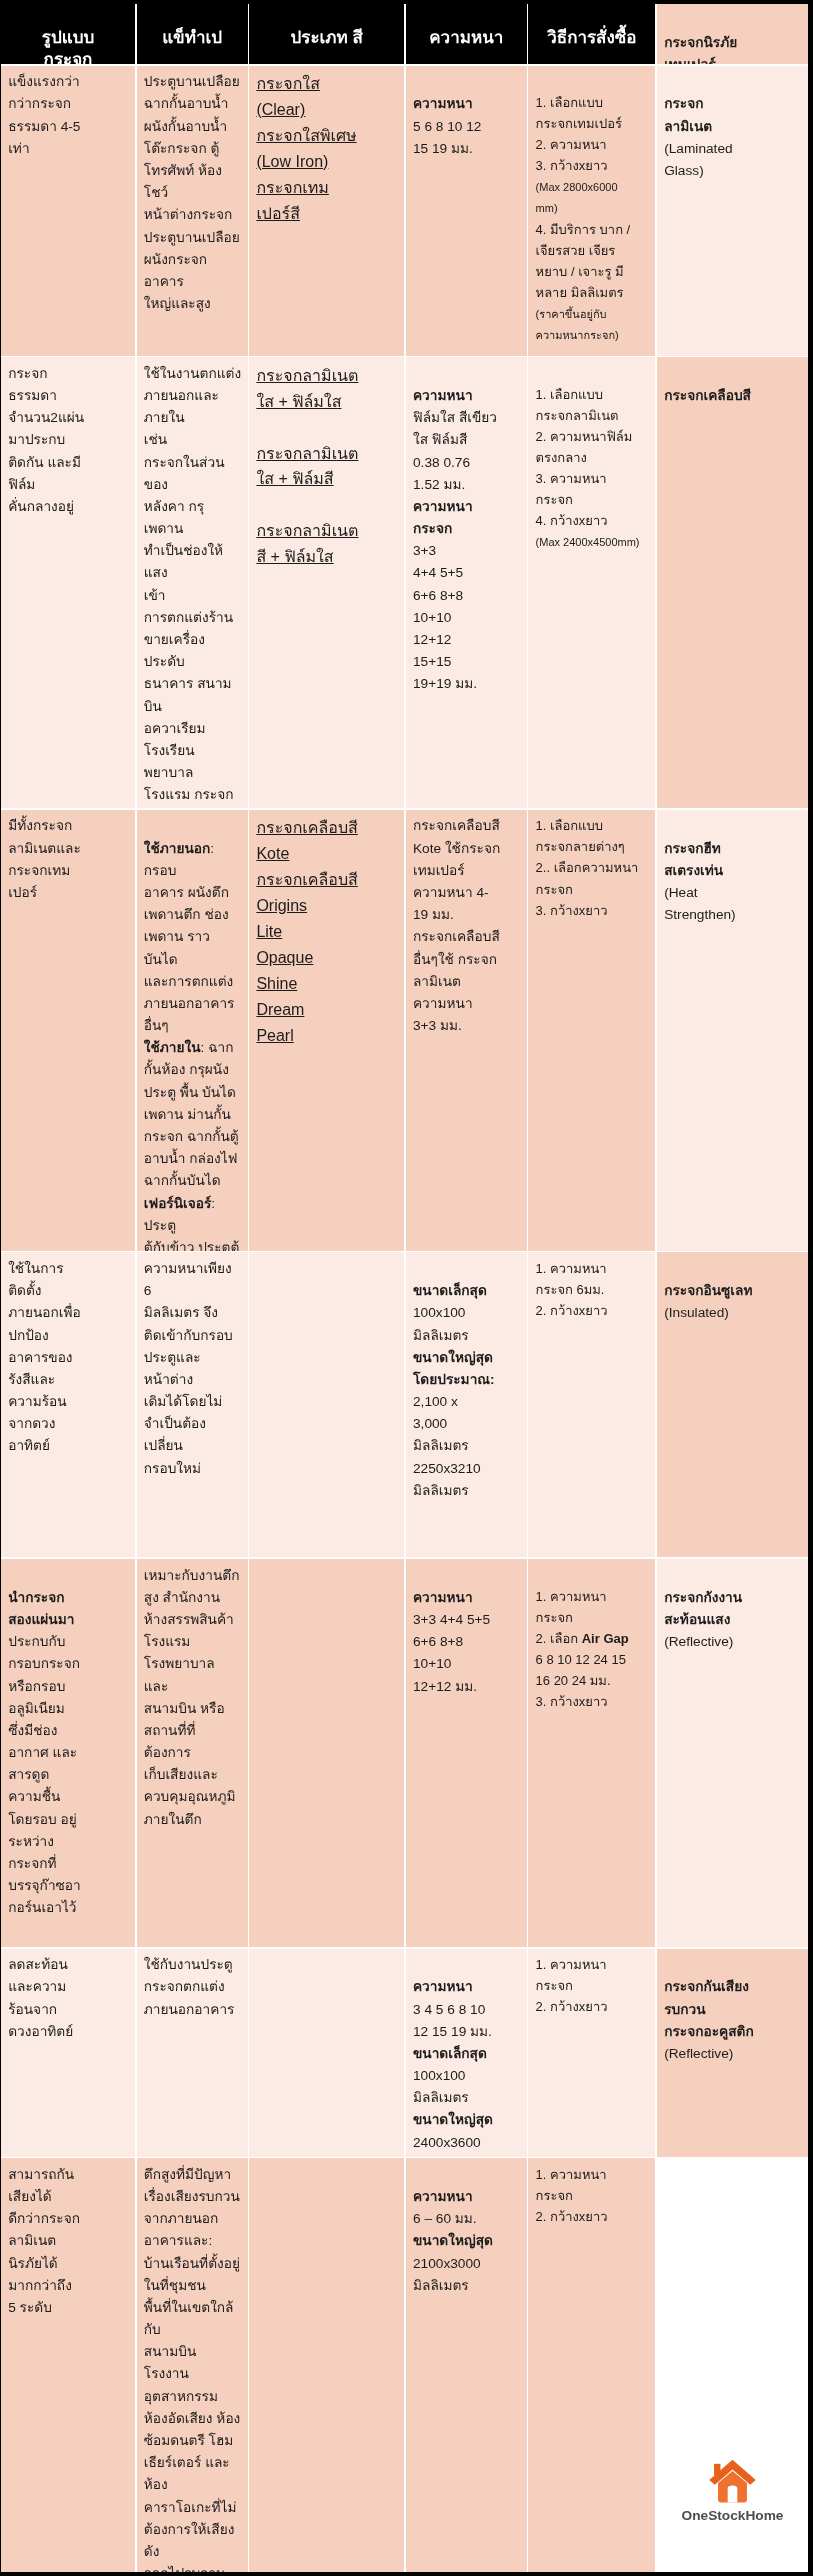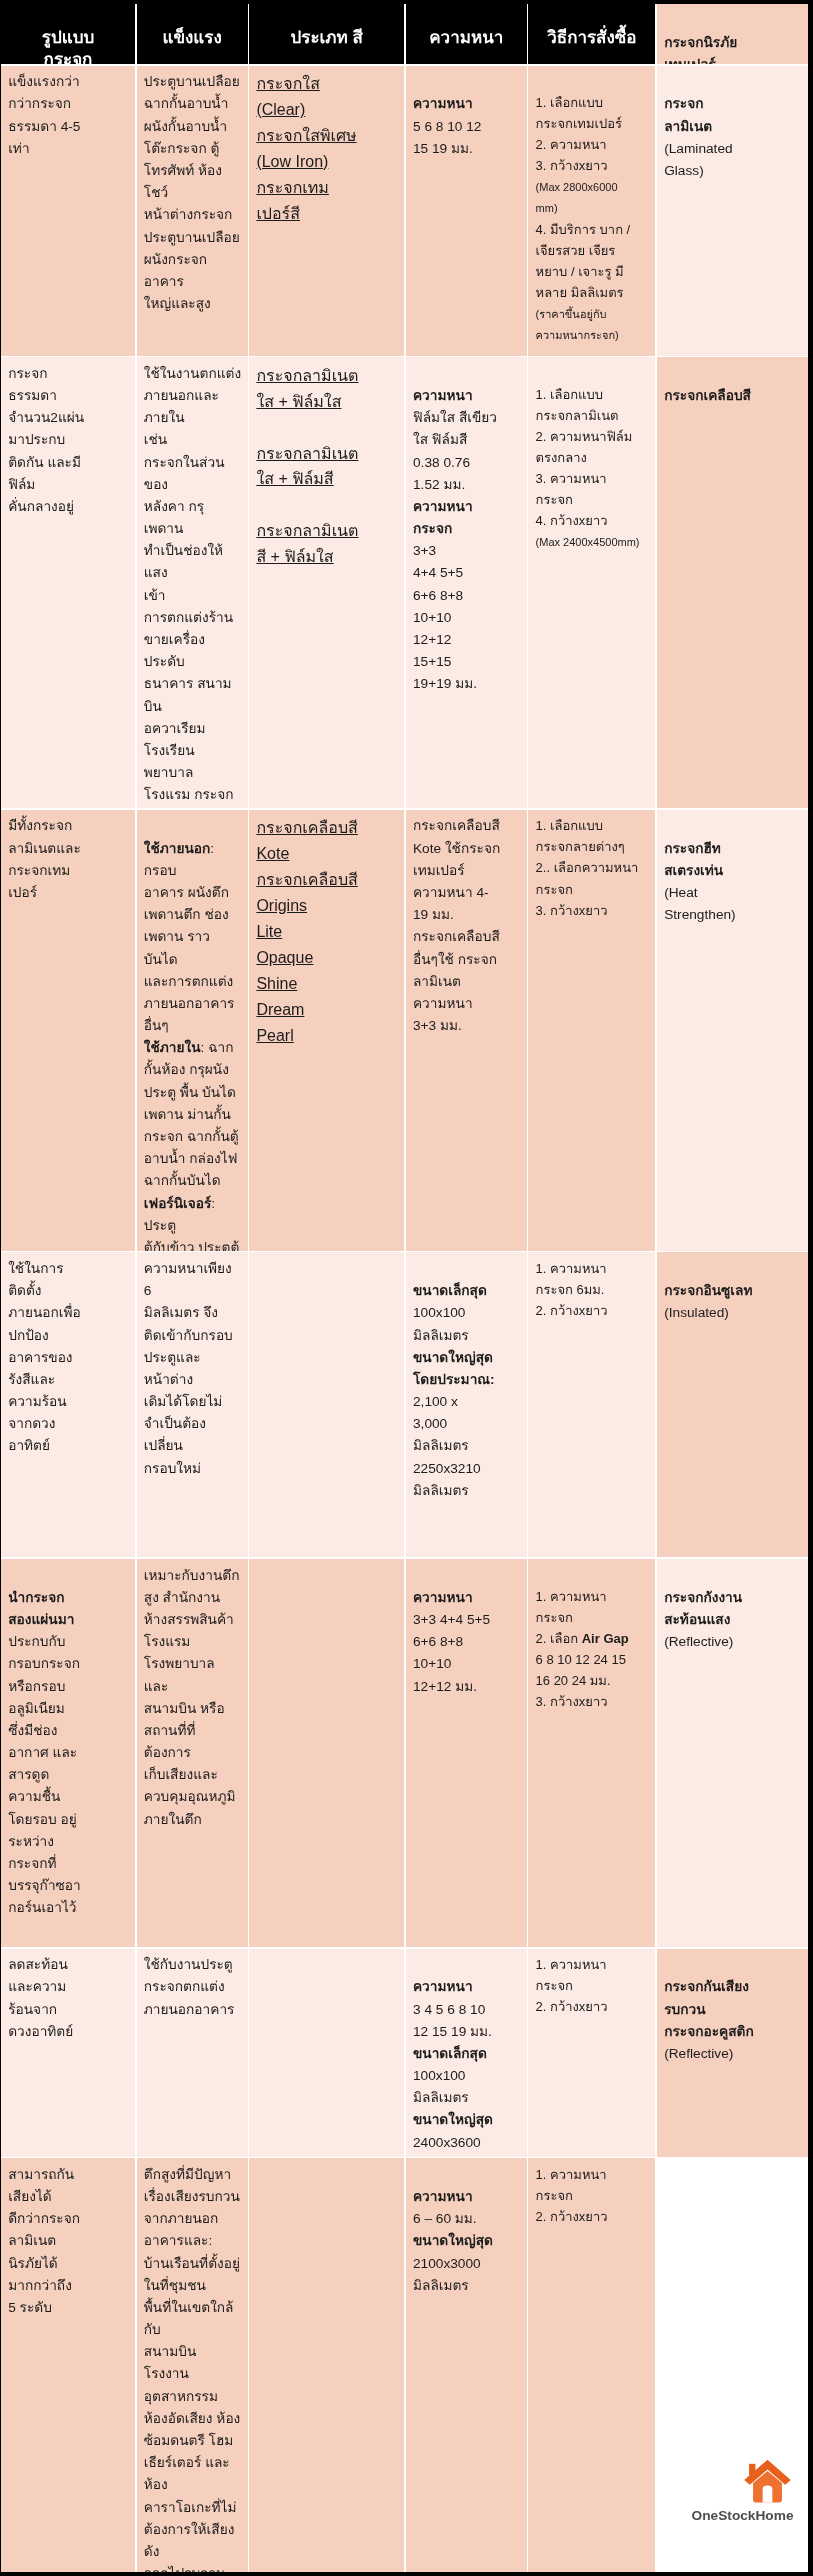--- a/index.html
+++ b/index.html
@@ -25,33 +25,33 @@
   }
   .dark{background:#f6d0bf;}
   .light{background:#fcebe4;}
   .c4{font-size:16px;text-decoration:underline;}
   .c6{font-size:13px;}
   .b{font-weight:bold;}
   .sm{font-size:11px;line-height:1.45;}
   .logo-card{
     position:absolute;right:14.5px;bottom:34px;width:122px;height:95px;
     background:#fff;border-radius:8px;display:flex;flex-direction:column;
-    align-items:flex-end;justify-content:center;gap:3.2px;
+    align-items:center;justify-content:center;gap:3.2px;
   }
   .brand{font-size:13.7px;font-weight:bold;color:#4c4c4c;}
 </style>
 </head>
 <body>
 
 <div class="frame">
   <div class="tbl">
 
     <div class="hcell">รูปแบบ
 กระจก</div>
-    <div class="hcell">แข็งแรง</div>
+    <div class="hcell">แข็ทำเป</div>
     <div class="hcell">ประเภท สี</div>
     <div class="hcell">ความหนา</div>
     <div class="hcell">วิธีการสั่งซื้อ</div>
 
     <div class="cell dark">
       <span class="b">กระจกนิรภัย
 เทมเปอร์</span><span>
 (Tempered
 Glass หรือ T/P)</span>
     </div>

